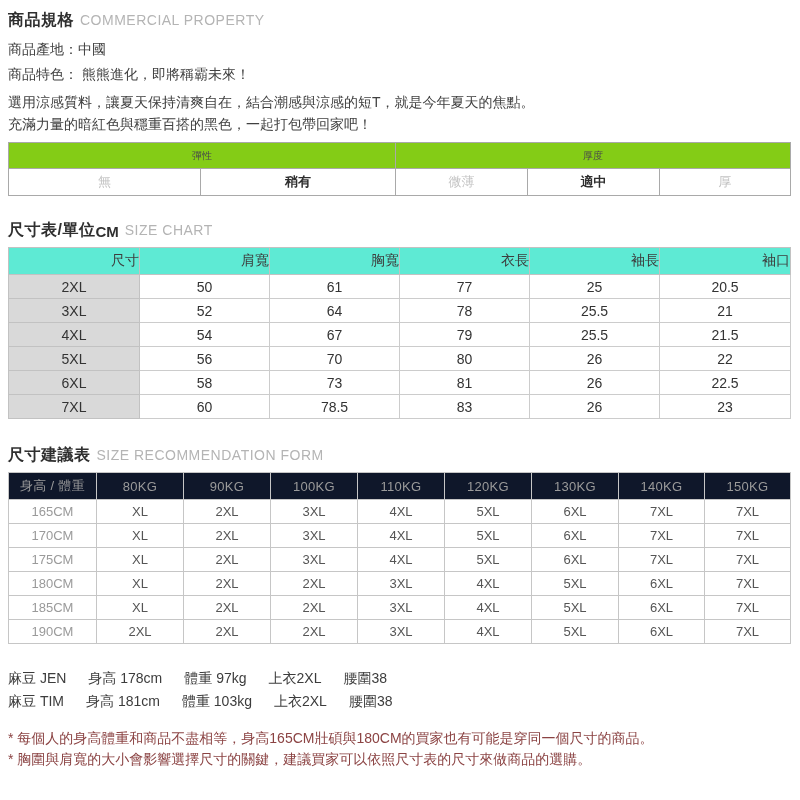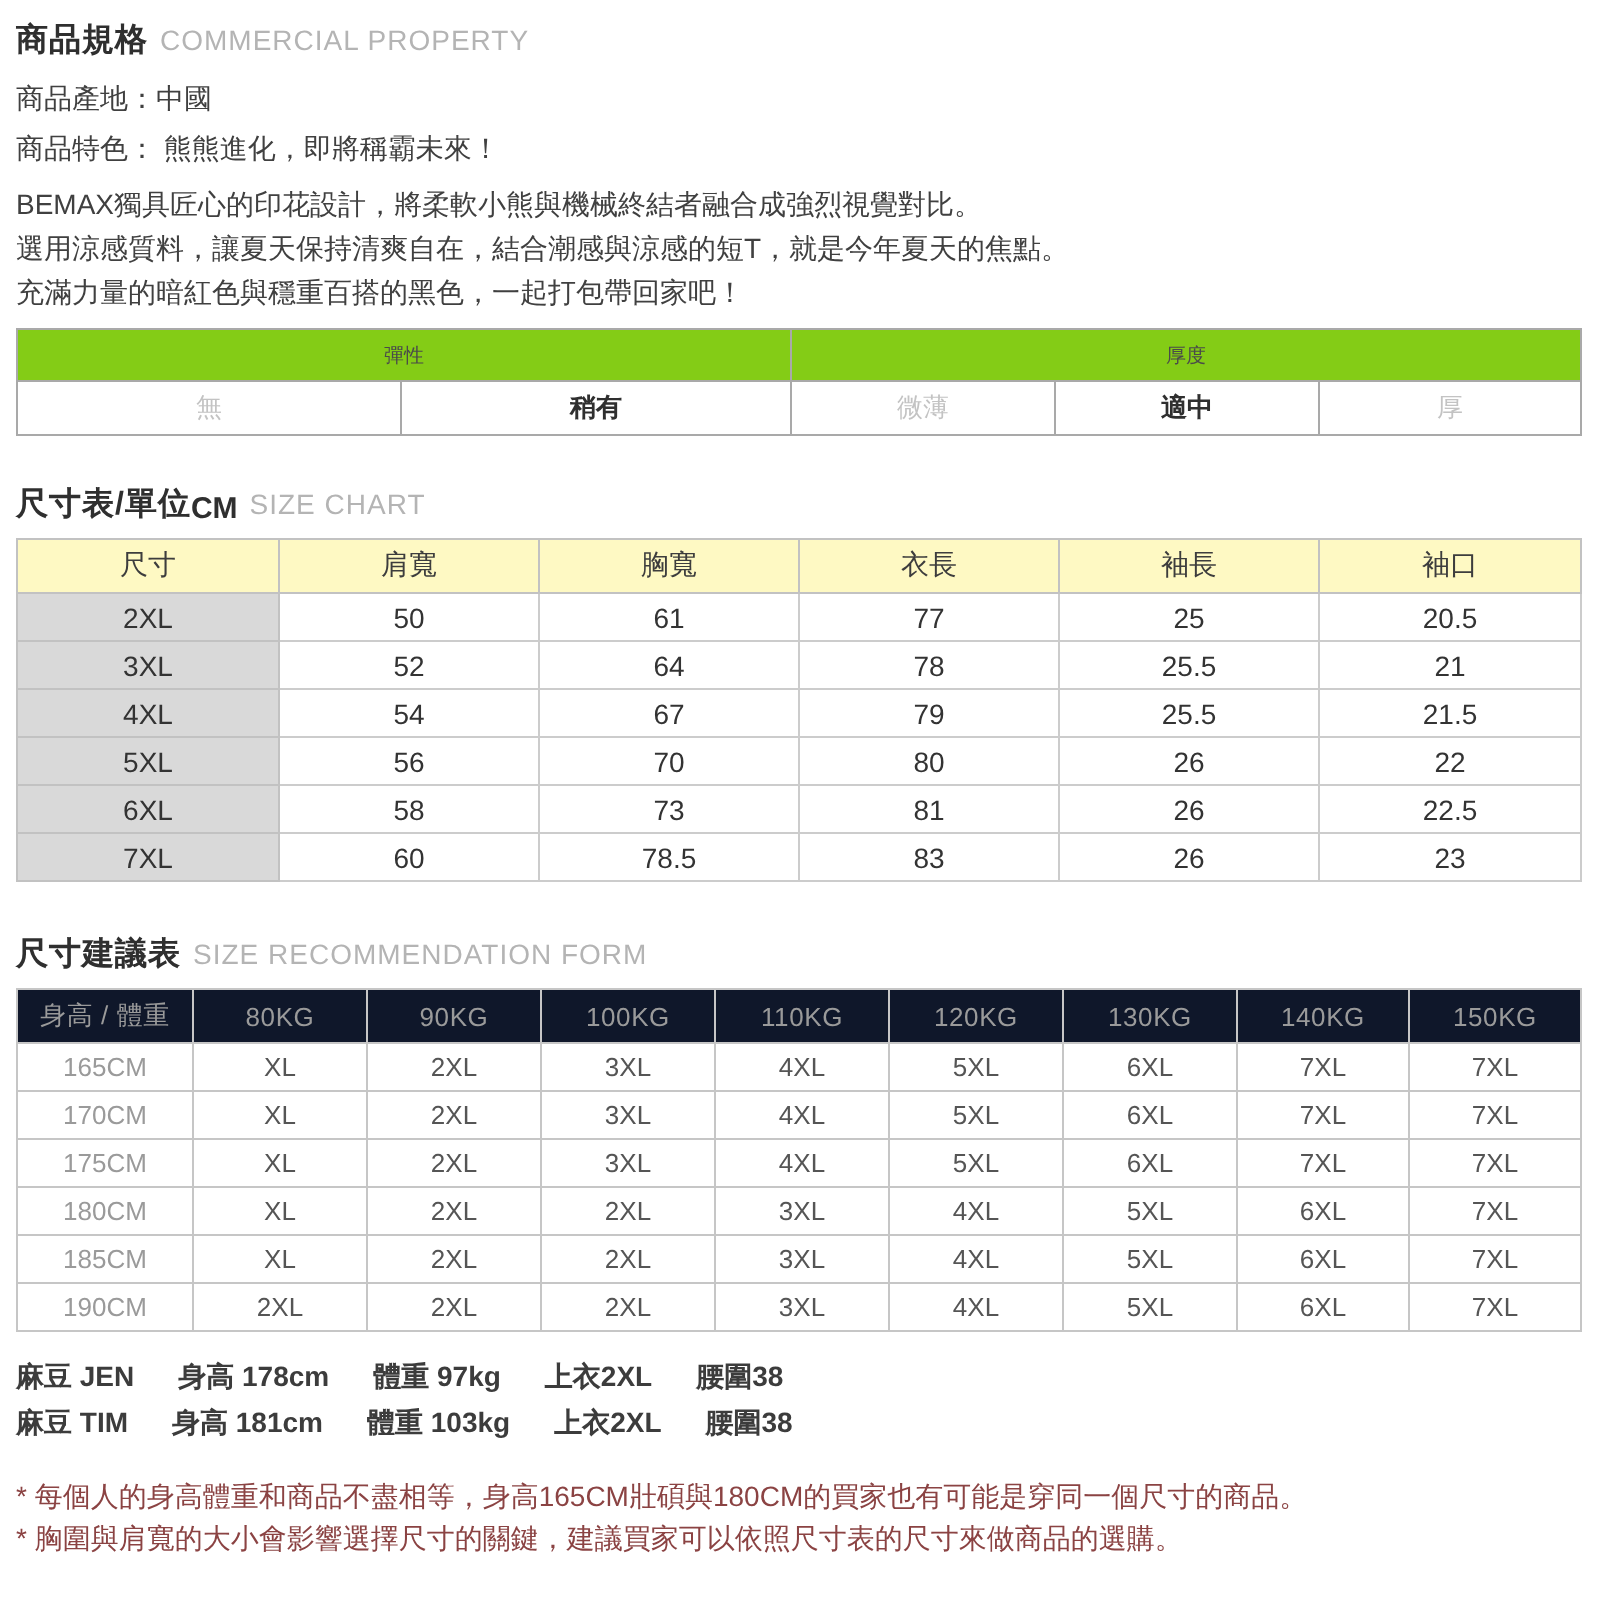--- a/index.html
+++ b/index.html
@@ -33,22 +33,22 @@
   }
   .attr-table td {
     border: 1px solid #a9a9a9; height: 27px; text-align: center; font-size: 13px;
   }
   .attr-table td.muted { color: #c3c3c3; }
   .attr-table td.active { color: #2f2f2f; font-weight: bold; }
 
   
   .size-chart { width: 782px; margin-top: 2px; }
   .size-chart th {
-    background: #fef9c3; color: #3d3d3d; font-weight: normal;
-    border: 1px solid #c2c2c2; height: 27px; font-size: 14px;
+    background: #5eead4; color: #3d3d3d; font-weight: normal;
+    border: 1px solid #c2c2c2; height: 27px; font-size: 14px; text-align: right;
   }
   .size-chart td {
     border: 1px solid #cccccc; height: 24px; text-align: center; color: #333333; font-size: 14px;
   }
   .size-chart td:first-child { background: #d9d9d9; border-color: #c2c2c2; }
 
   .gap-a { margin-top: 24px; }
   .gap-b { margin-top: 26px; }
 
   
@@ -56,21 +56,21 @@
   .rec-table th {
     background: #0f172a; color: #9a9a9a; font-weight: normal;
     border: 1px solid #c6c6c6; height: 27px; font-size: 13px; letter-spacing: 0.3px;
   }
   .rec-table td {
     border: 1px solid #c6c6c6; height: 24px; text-align: center; color: #555555; font-size: 13px;
   }
   .rec-table td:first-child { color: #9a9a9a; }
 
   
-  .models { margin-top: 11px; font-weight: bold; }
+  .models { margin-top: 23px; }
   .model-line { display: flex; line-height: 23px; color: #3c3c3c; }
   .model-line span { margin-right: 22px; white-space: nowrap; }
   .notes { margin-top: 15px; }
   .notes p { line-height: 21px; color: #8b4343; white-space: nowrap; }
 </style>
 </head>
 <body>
 
 <div class="section-heading">
   <span class="zh">商品規格</span><span class="en">COMMERCIAL PROPERTY</span>
@@ -79,21 +79,20 @@
 <div class="spec-rows" id="spec-rows">
     <div class="spec-row">
       <div class="spec-cell">商品產地：中國</div>
     </div>
     <div class="spec-row">
       <div class="spec-cell">商品特色： 熊熊進化，即將稱霸未來！</div>
     </div>
   </div>
 
 <div class="desc" id="desc-lines">
-    <p>BEMAX獨具匠心的印花設計，將柔軟小熊與機械終結者融合成強烈視覺對比。</p>
     <p>選用涼感質料，讓夏天保持清爽自在，結合潮感與涼感的短T，就是今年夏天的焦點。</p>
     <p>充滿力量的暗紅色與穩重百搭的黑色，一起打包帶回家吧！</p>
   </div>
 
 <table class="attr-table">
   <colgroup>
       <col style="width:192px">
       <col style="width:195px">
       <col style="width:132px">
       <col style="width:132px">

